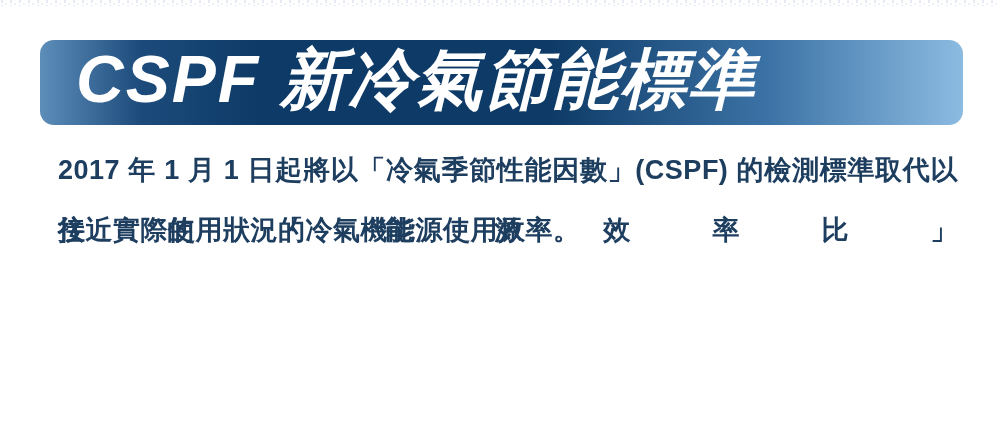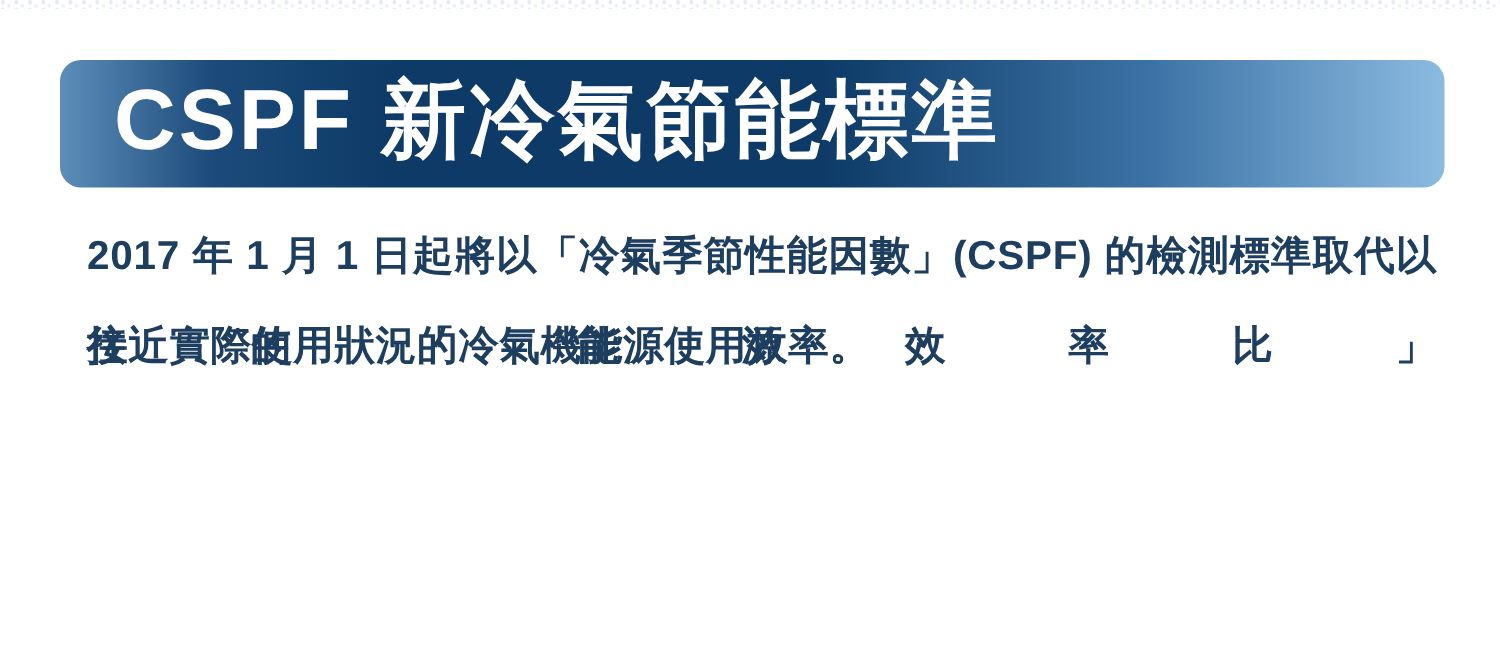--- a/index.html
+++ b/index.html
@@ -40,24 +40,25 @@
       #0d3a66 55%,
       #3c73a6 79%,
       #8cbbe1 100%);
   }
   .banner-title {
     position: absolute;
     left: 36px;
     top: 50%;
     transform: translateY(-53%);
     color: #ffffff;
-    font-size: 57px;
+    font-size: 66px;
     font-weight: bold;
     letter-spacing: 2px;
     white-space: nowrap;
+    font-style: italic;
   }
   
   .article {
     position: absolute;
     left: 58px;
     top: 140px;
     width: 900px;
     color: #1e3e60;
     font-size: 27px;
     font-weight: 600;

